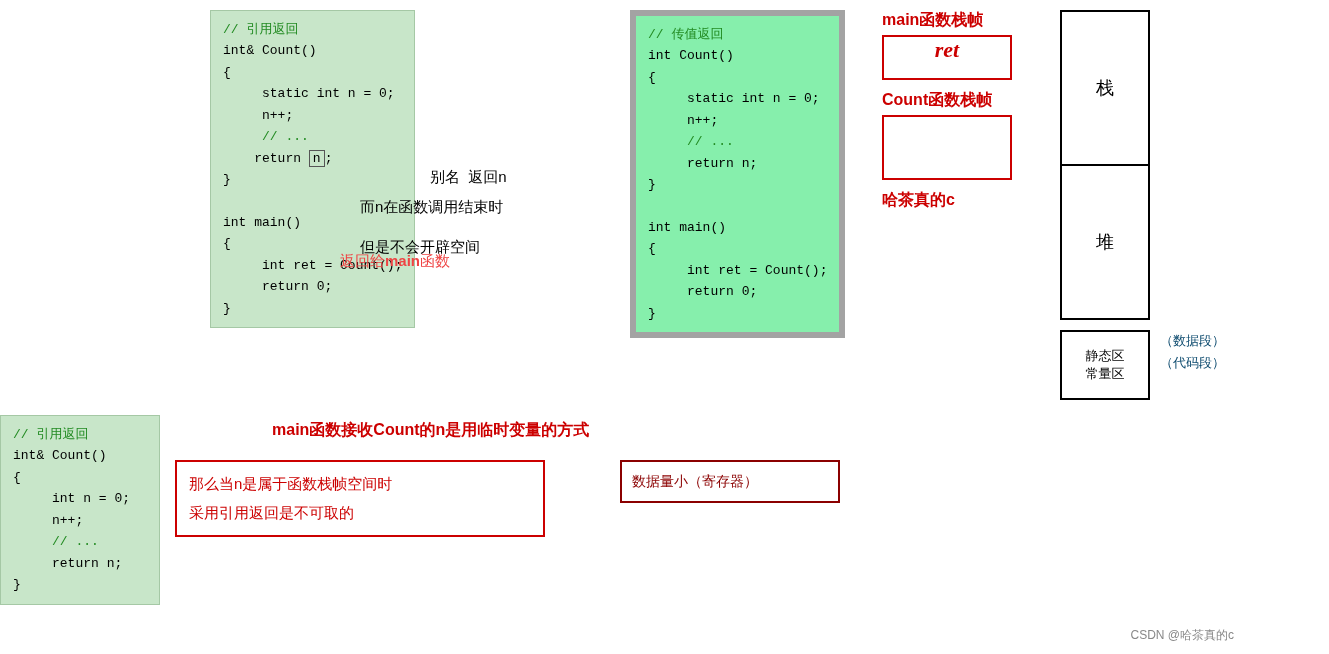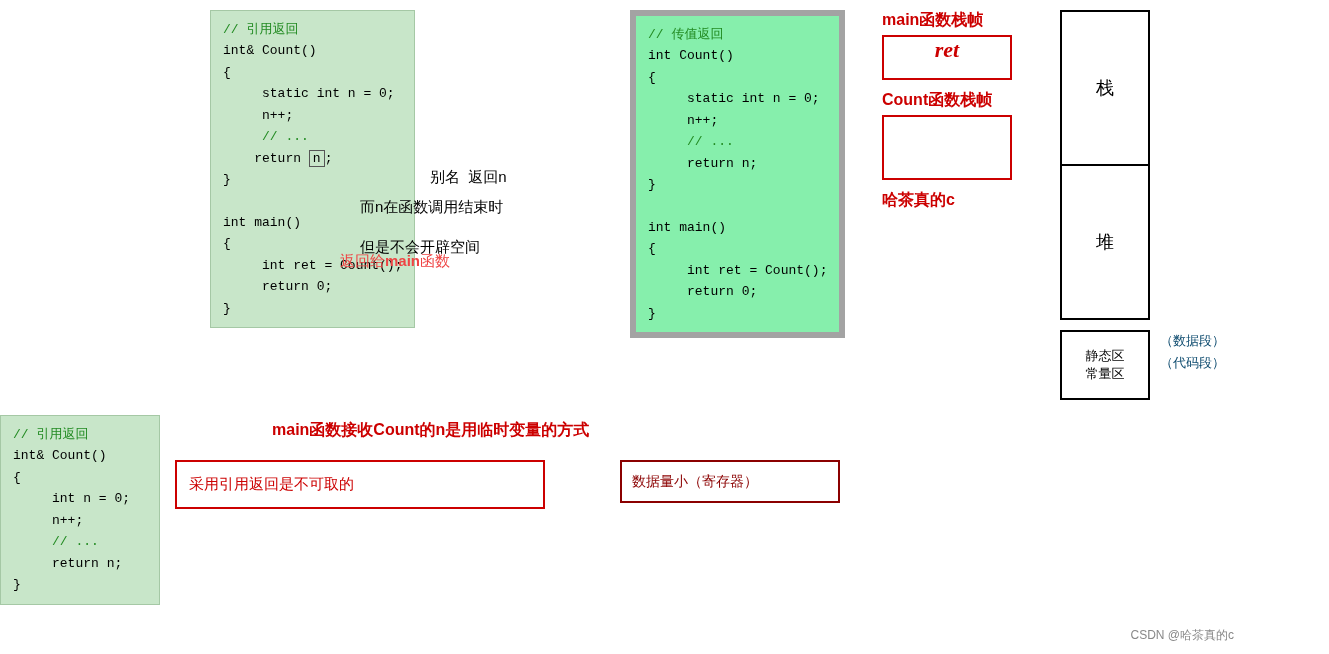--- a/index.html
+++ b/index.html
@@ -328,20 +328,21 @@
     <span>&nbsp;&nbsp;&nbsp;&nbsp;<span>    int n = 0;</span></span><br>
     <span>&nbsp;&nbsp;&nbsp;&nbsp;<span>    n++;</span></span><br>
     <span class="code-comment">&nbsp;&nbsp;&nbsp;&nbsp;<span>    // ...</span></span><br>
     <span>&nbsp;&nbsp;&nbsp;&nbsp;<span>    return n;</span></span><br>
     <span>}</span>
   </div>
 
   <div class="annot-main-receives">main函数接收Count的n是用临时变量的方式</div>
 
   <div class="warning-box">
+    <div>那么当n是属于函数栈帧空间时</div>
     <div>采用引用返回是不可取的</div>
   </div>
 
   <div class="data-box-right">
     <div>数据量小（寄存器）</div>
   </div>
 
 
   <div class="csdn-watermark">CSDN @哈茶真的c</div>
 

